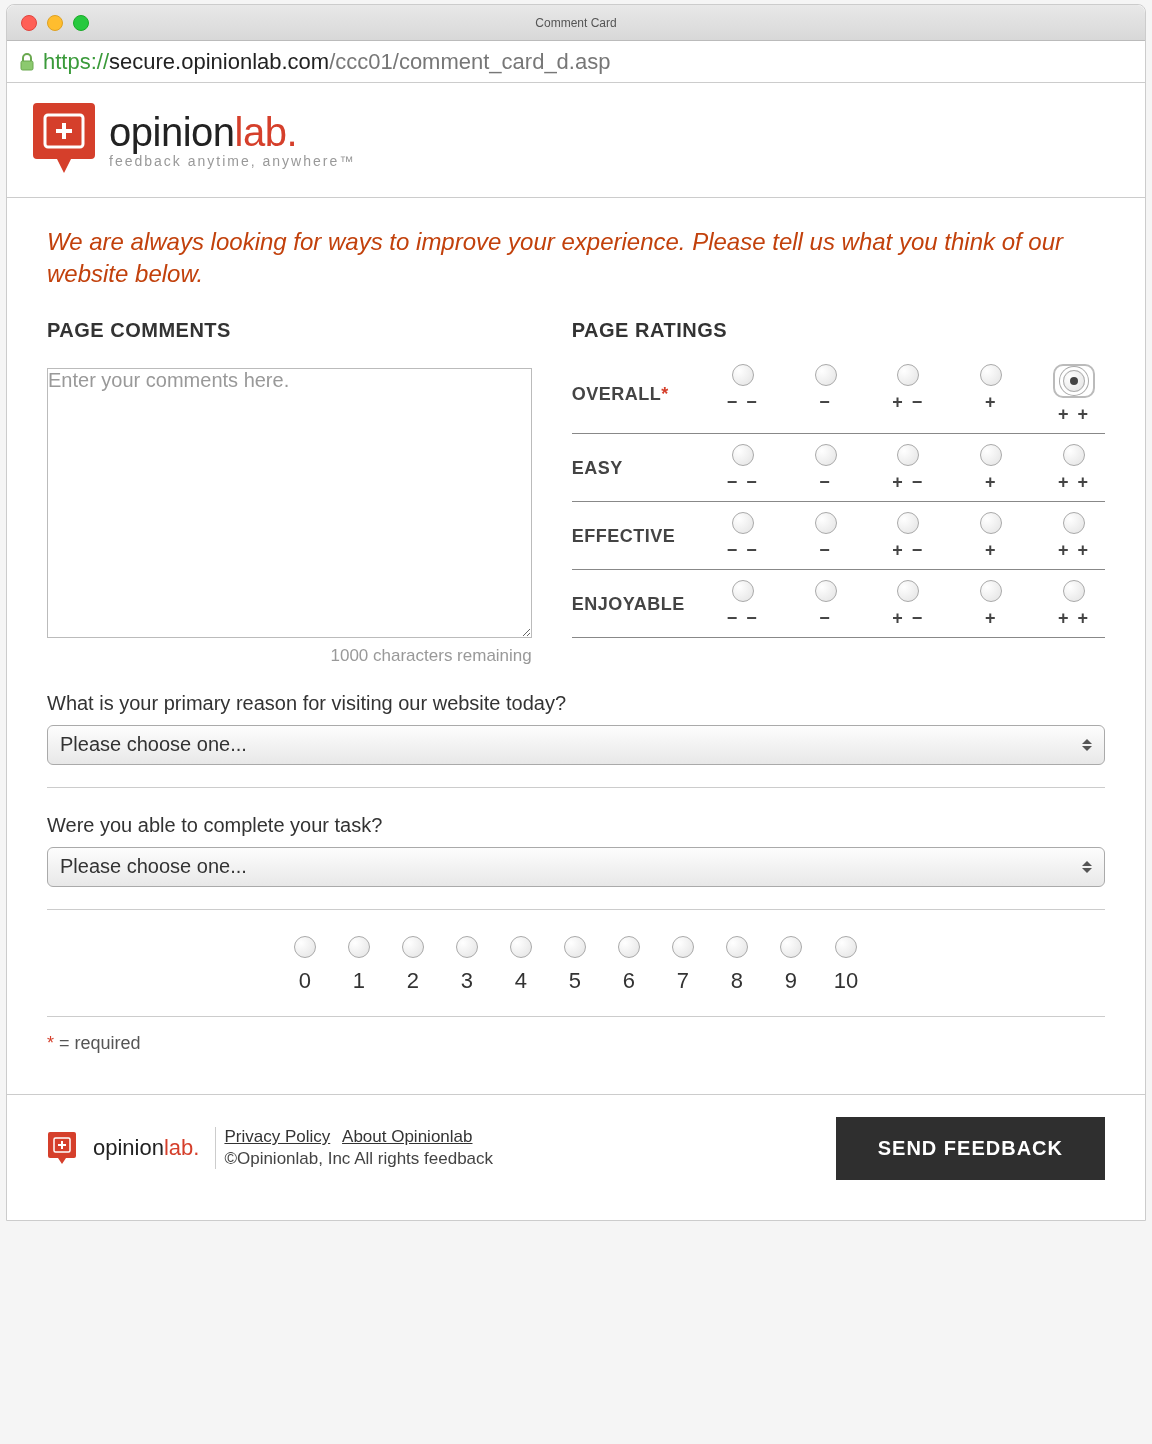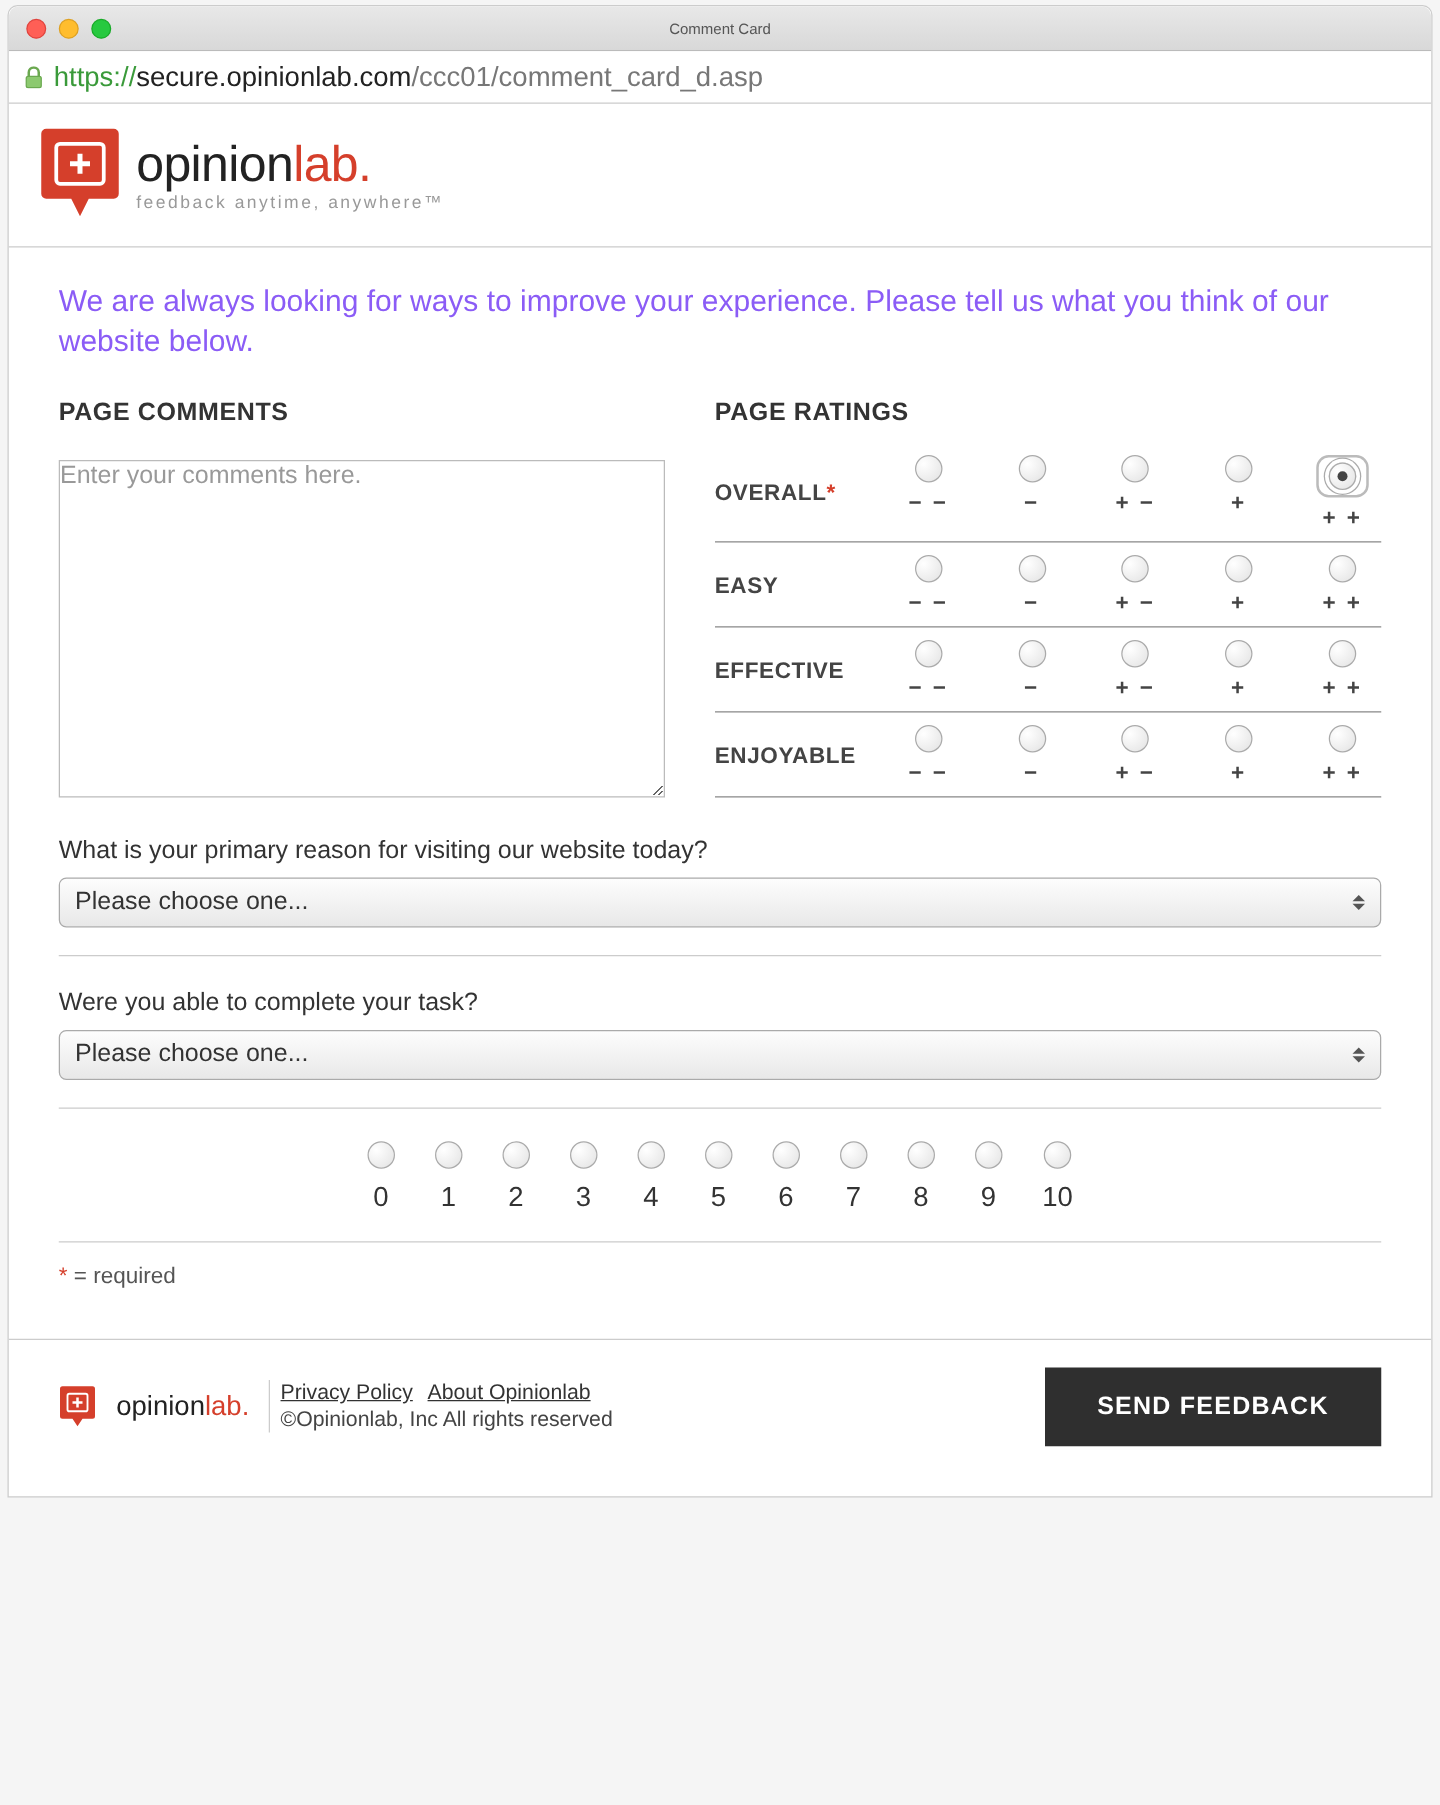--- a/index.html
+++ b/index.html
@@ -50,21 +50,21 @@
   padding: 18px 24px 20px; border-bottom: 1px solid #ccc;
   display: flex; align-items: center; gap: 12px;
 }
 .logo-badge {
   width: 66px; height: 76px; position: relative;
 }
 .brand-text .name { font-size: 40px; color: #222; letter-spacing: -0.5px; }
 .brand-text .name .lab { color: #d53f2b; }
 .brand-text .tag { font-size: 14px; color: #999; letter-spacing: 2px; margin-top: -2px;}
 .main { padding: 28px 40px 10px; }
-.intro { font-size: 24px; color: #8b5cf6; line-height: 1.35; margin-bottom: 28px; }
+.intro { font-size: 24px; color: #c2410c; line-height: 1.35; margin-bottom: 28px; font-style: italic; }
 .cols { display: flex; gap: 40px; }
 .col { flex: 1; }
 .sec-head {
   font-weight: 700; font-size: 20px; letter-spacing: 0.5px;
   color: #333; margin-bottom: 12px;
 }
 .select {
   width: 100%; height: 38px;
   background: linear-gradient(#fdfdfd,#e8e8e8);
   border: 1px solid #aaa; border-radius: 6px;
@@ -203,20 +203,21 @@
     </div>
   </div>
 
   <div class="main">
     <p class="intro">We are always looking for ways to improve your experience. Please tell us what you think of our website below.</p>
 
     <div class="cols">
       <div class="col">
         <div class="sec-head">PAGE COMMENTS</div>
         <textarea class="comments" placeholder="Enter your comments here." style=""></textarea>
+        <div class="char-remain"><span>1000</span><span> characters remaining</span></div>
       </div>
 
       <div class="col ratings">
         <div class="sec-head">PAGE RATINGS</div>
         <div id="ratings-container">
             <div class="rating-row">
               <div class="label">OVERALL<span class="req">*</span></div>
               <div class="rating-scale">
                 <div class="rcell">
                   <div class="radio"></div>
@@ -406,19 +407,19 @@
           <line x1="15" y1="10" x2="15" y2="18" stroke="#fff" stroke-width="2"></line>
           <line x1="11" y1="14" x2="19" y2="14" stroke="#fff" stroke-width="2"></line>
         </svg>
       </span>
       <span class="small-brand">
         <span>opinion</span><span class="lab">lab</span><span style="color:#d53f2b">.</span>
       </span>
       <div class="flinks">
         <a>Privacy Policy</a>
         <a>About Opinionlab</a>
-        <span class="copy">©Opinionlab, Inc All rights reserved</span>
+        <span class="copy">©Opinionlab, Inc All rights feedback</span>
       </div>
     </div>
     <button class="send-btn">SEND FEEDBACK</button>
   </div>
 
 </div>
 
 </body></html>

